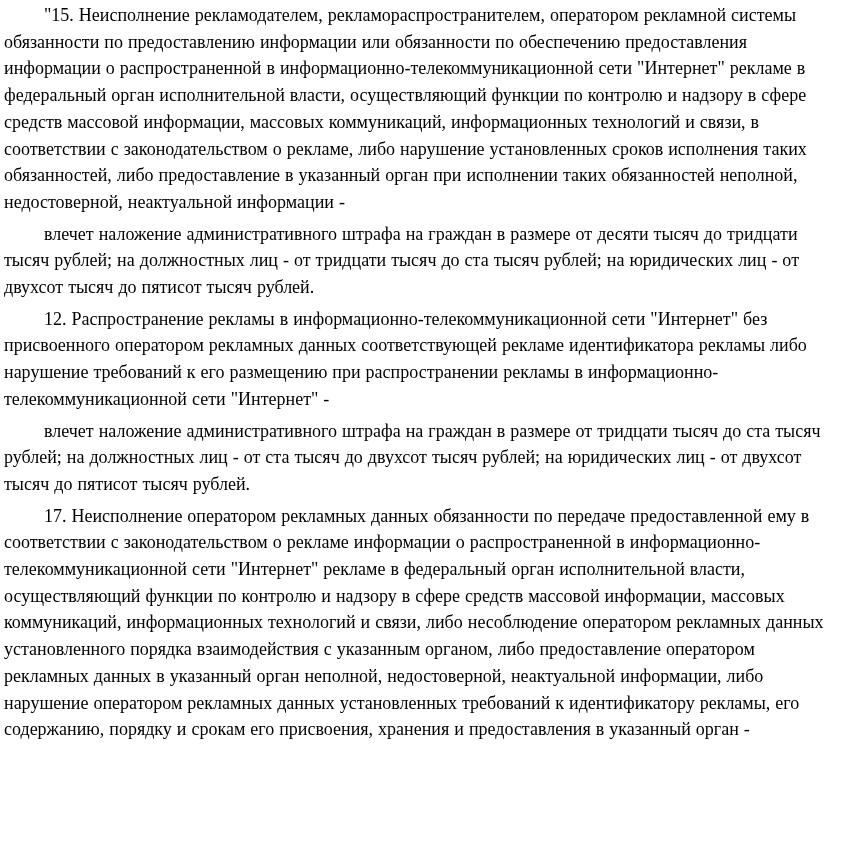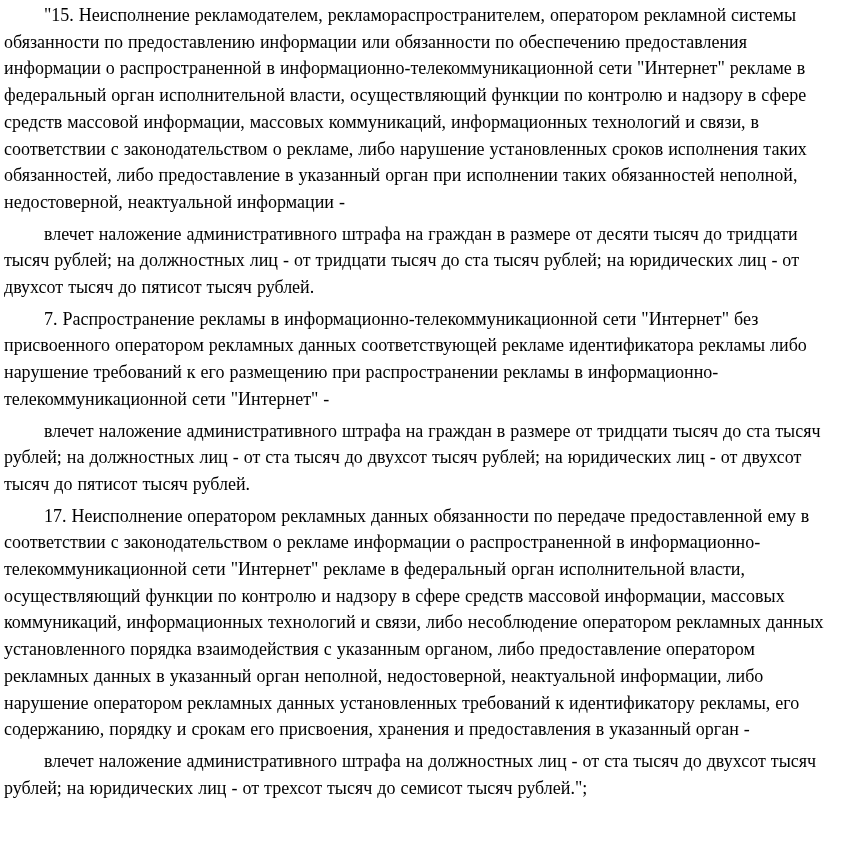--- a/index.html
+++ b/index.html
@@ -28,17 +28,16 @@
     text-indent: 40px;
     word-spacing: 0.5px;
   }
 </style>
 </head>
 <body>
 
 <main class="page">
   <p>"15. Неисполнение рекламодателем, рекламораспространителем, оператором рекламной системы обязанности по предоставлению информации или обязанности по обеспечению предоставления информации о распространенной в информационно-телекоммуникационной сети "Интернет" рекламе в федеральный орган исполнительной власти, осуществляющий функции по контролю и надзору в сфере средств массовой информации, массовых коммуникаций, информационных технологий и связи, в соответствии с законодательством о рекламе, либо нарушение установленных сроков исполнения таких обязанностей, либо предоставление в указанный орган при исполнении таких обязанностей неполной, недостоверной, неактуальной информации -</p>
   <p>влечет наложение административного штрафа на граждан в размере от десяти тысяч до тридцати тысяч рублей; на должностных лиц - от тридцати тысяч до ста тысяч рублей; на юридических лиц - от двухсот тысяч до пятисот тысяч рублей.</p>
-  <p>7. Распространение рекламы в информационно-телекоммуникационной сети "Интернет" без присвоенного оператором рекламных данных соответствующей рекламе идентификатора рекламы либо нарушение требований к его размещению при распространении рекламы в информационно-телекоммуникационной сети "Интернет" -</p>
+  <p>12. Распространение рекламы в информационно-телекоммуникационной сети "Интернет" без присвоенного оператором рекламных данных соответствующей рекламе идентификатора рекламы либо нарушение требований к его размещению при распространении рекламы в информационно-телекоммуникационной сети "Интернет" -</p>
   <p>влечет наложение административного штрафа на граждан в размере от тридцати тысяч до ста тысяч рублей; на должностных лиц - от ста тысяч до двухсот тысяч рублей; на юридических лиц - от двухсот тысяч до пятисот тысяч рублей.</p>
   <p>17. Неисполнение оператором рекламных данных обязанности по передаче предоставленной ему в соответствии с законодательством о рекламе информации о распространенной в информационно-телекоммуникационной сети "Интернет" рекламе в федеральный орган исполнительной власти, осуществляющий функции по контролю и надзору в сфере средств массовой информации, массовых коммуникаций, информационных технологий и связи, либо несоблюдение оператором рекламных данных установленного порядка взаимодействия с указанным органом, либо предоставление оператором рекламных данных в указанный орган неполной, недостоверной, неактуальной информации, либо нарушение оператором рекламных данных установленных требований к идентификатору рекламы, его содержанию, порядку и срокам его присвоения, хранения и предоставления в указанный орган -</p>
-  <p>влечет наложение административного штрафа на должностных лиц - от ста тысяч до двухсот тысяч рублей; на юридических лиц - от трехсот тысяч до семисот тысяч рублей.";</p>
 </main>
 
 </body></html>

